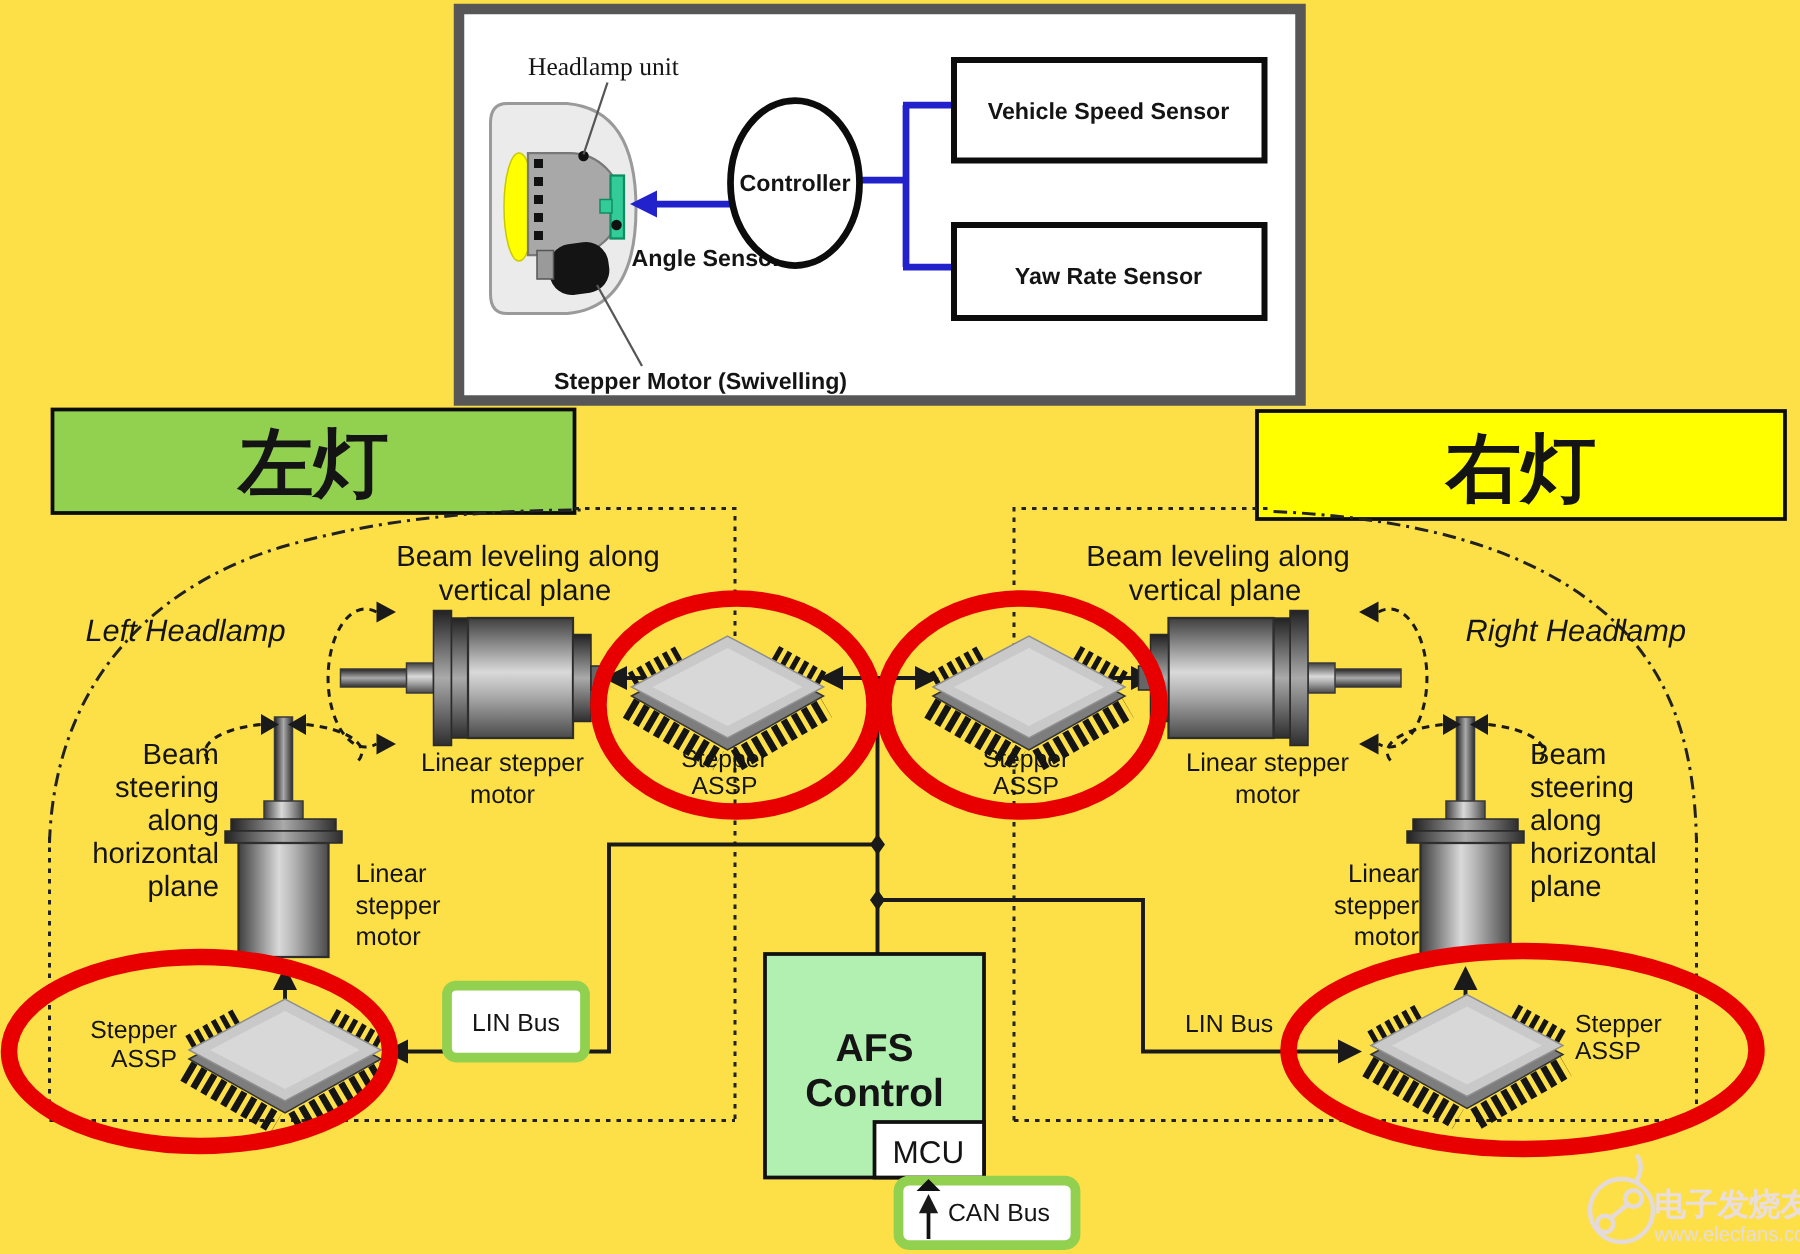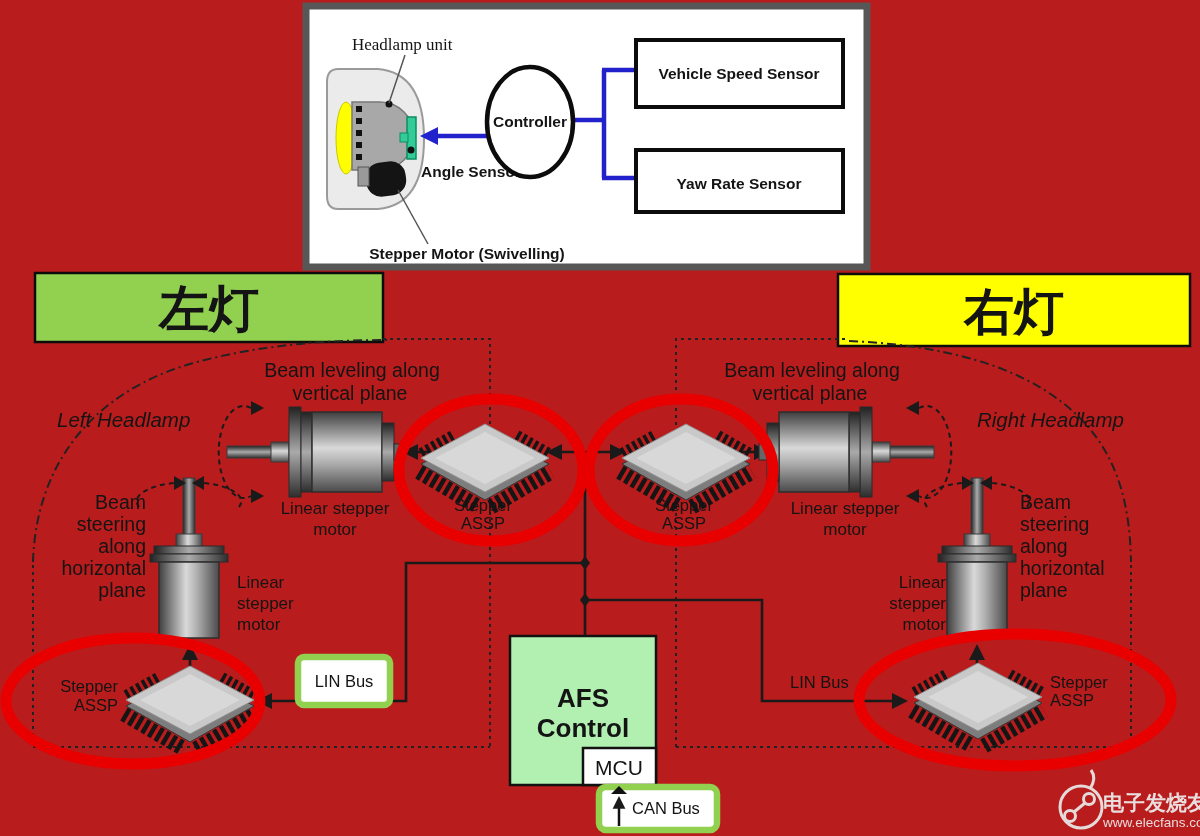--- a/index.html
+++ b/index.html
@@ -1,16 +1,16 @@
 <!DOCTYPE html>
 <html><head>
 <meta charset="utf-8">
 <style>
   html,body{margin:0;padding:0;background:#ffffff;}
-  #stage{position:relative;width:1200px;height:836px;background:#b91c1c;overflow:hidden;}
+  #stage{position:relative;width:1200px;height:836px;background:#fde047;overflow:hidden;}
   svg{display:block;}
   text{fill:#141414;font-family:"Liberation Sans","DejaVu Sans",sans-serif;}
   .lab19{font-size:19.5px;}
   .lab17{font-size:17px;}
   .lab16{font-size:16.5px;}
   .labIt{font-size:20.5px;font-style:italic;}
   .labAFS{font-size:26px;font-weight:bold;}
   .labMCU{font-size:21px;}
   .labCJK{font-size:50px;font-weight:bold;}
   .labIns{font-size:15.5px;font-weight:bold;}

